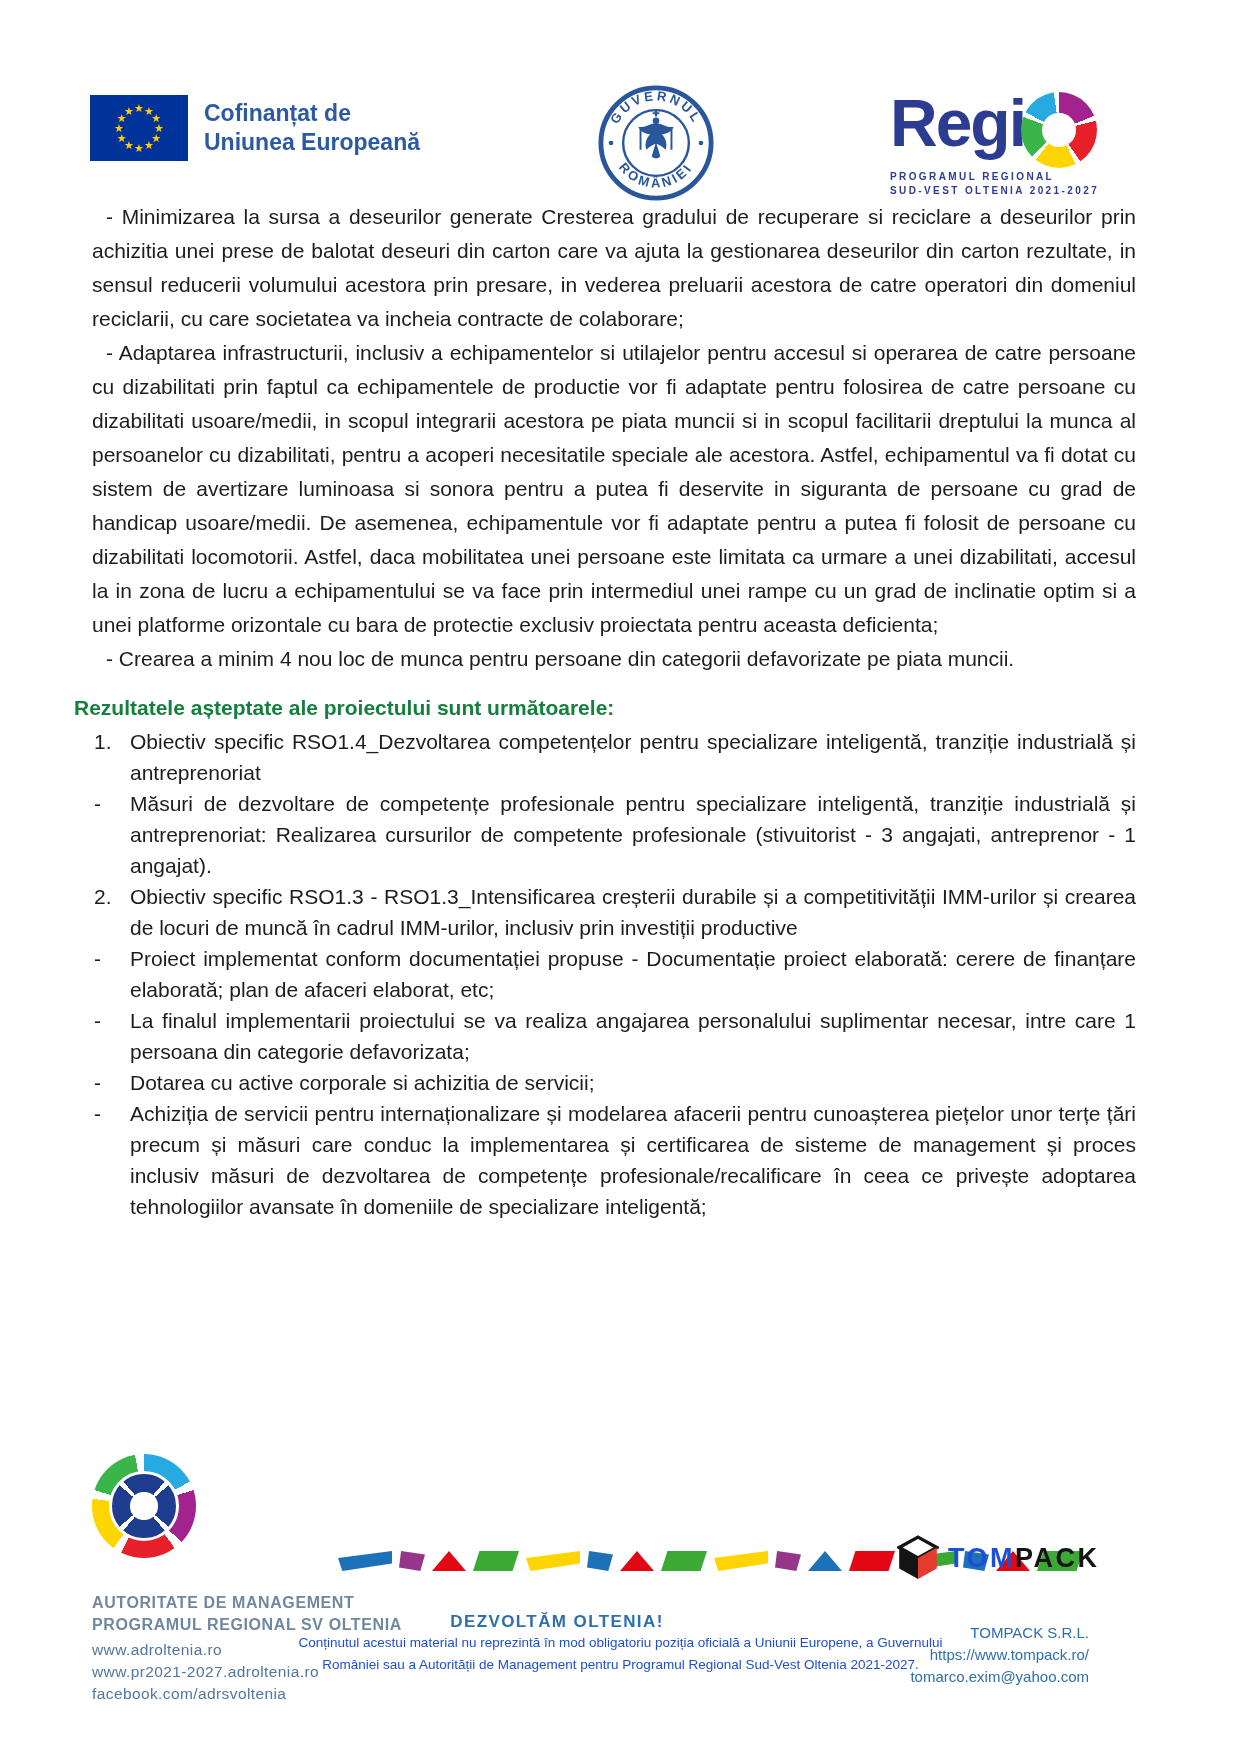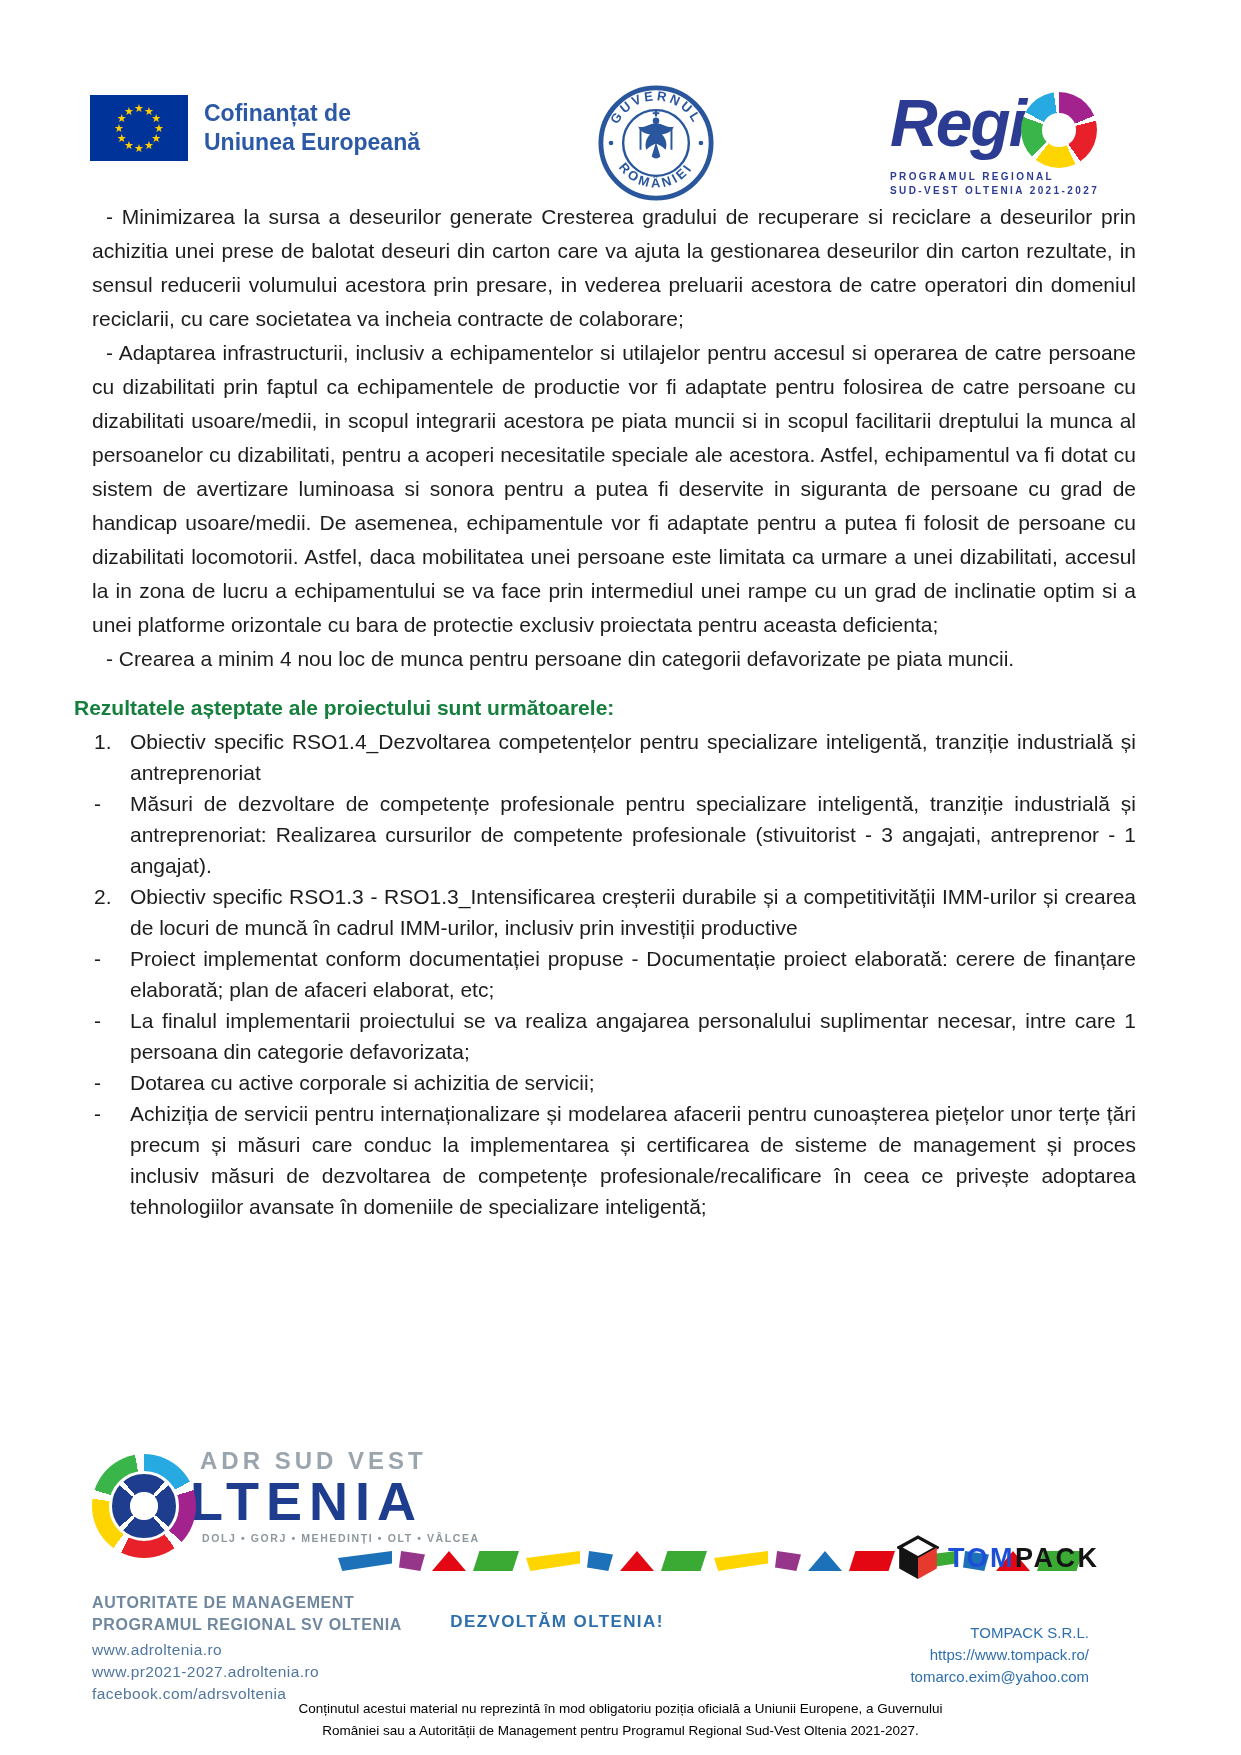--- a/index.html
+++ b/index.html
@@ -4,21 +4,21 @@
 <style>
   html,body{margin:0;padding:0;background:#ffffff;}
   .page{position:relative;width:1241px;height:1755px;background:#fff;overflow:hidden;
         font-family:"Liberation Sans",sans-serif;color:#1d1d1f;}
 
   
   .hdr-eu{position:absolute;left:90px;top:95px;display:flex;align-items:center;gap:16px;}
   .eu-text{color:#2b59a5;font-weight:bold;font-size:23px;line-height:29px;}
   .hdr-gov{position:absolute;left:598px;top:85px;width:116px;height:116px;}
   .hdr-regio{position:absolute;left:890px;top:90px;width:250px;}
-  .regio-row{display:flex;align-items:flex-start;font-style:italic;}
+  .regio-row{display:flex;align-items:flex-start;}
   .regio-word{color:#2d3c93;font-weight:800;font-size:66px;line-height:66px;letter-spacing:-2px;}
   .regio-wheel{width:76px;height:76px;border-radius:50%;margin-left:-4px;margin-top:2px;position:relative;flex:none;
     background:conic-gradient(#a3238e 0 68deg,#fff 68deg 76deg,#e8202a 76deg 146deg,#fff 146deg 154deg,
                #ffd500 154deg 218deg,#fff 218deg 226deg,#3ab54a 226deg 290deg,#fff 290deg 298deg,
                #27aae1 298deg 352deg,#fff 352deg 360deg);}
   .regio-wheel::after{content:"";position:absolute;inset:28%;background:#fff;border-radius:50%;}
   .regio-sub{color:#2d3c93;font-weight:bold;font-size:10px;letter-spacing:2.4px;line-height:14px;margin-top:2px;}
 
   
   .content{position:absolute;left:74px;top:200px;width:1062px;}
@@ -63,22 +63,22 @@
 
   .am-block{position:absolute;left:92px;top:1592px;}
   .am-title{color:#70889f;font-weight:bold;font-size:16px;line-height:22px;letter-spacing:.6px;}
   .am-links{margin-top:3px;}
   .am-link{display:block;color:#50769f;font-size:15.5px;line-height:22px;text-decoration:none;letter-spacing:.4px;}
 
   .tompack-contact{position:absolute;right:152px;top:1622px;text-align:right;
                    color:#2e6fad;font-size:15px;line-height:22px;}
   .tompack-contact a{color:#2e6fad;text-decoration:none;display:block;}
 
-  .disclaimer{position:absolute;left:0;right:0;top:1698px;text-align:center;
-              color:#000000;font-size:13.5px;line-height:22px;padding:0 190px;}
+  .disclaimer{position:absolute;left:0;right:0;top:1632px;text-align:center;
+              color:#1d4ed8;font-size:13.5px;line-height:22px;padding:0 190px;}
 </style>
 </head>
 <body>
 
 <div class="page">
 
   <div class="hdr-eu">
     <svg width="98" height="66" viewBox="0 0 98 66">
       <rect x="0" y="0" width="98" height="66" fill="#003399"></rect>
       <g fill="#ffcc00" font-size="11" text-anchor="middle" font-family="DejaVu Sans, sans-serif">
@@ -178,25 +178,20 @@
         <span class="item-text">Achiziția de servicii pentru internaționalizare și modelarea afacerii pentru cunoașterea piețelor unor terțe țări precum și măsuri care conduc la implementarea și certificarea de sisteme de management și proces inclusiv măsuri de dezvoltarea de competențe profesionale/recalificare în ceea ce privește adoptarea tehnologiilor avansate în domeniile de specializare inteligentă;</span>
       </div>
     </div>
   </div>
 
   <div class="oltenia-logo">
     <div class="pinwheel">
       <div class="ring"></div>
       <div class="hole"></div>
     </div>
-    <div class="oltenia-texts">
-      <div class="adr-line">ADR SUD VEST</div>
-      <div class="oltenia-word">LTENIA</div>
-      <div class="counties">DOLJ • GORJ • MEHEDINȚI • OLT • VÂLCEA</div>
-    </div>
   </div>
 
   <div class="footer-banner">
       <div class="bshape b0" style="background: rgb(29, 113, 184);"></div>
       <div class="bshape b1" style="background: rgb(150, 54, 139);"></div>
       <div class="bshape b2" style="background: rgb(227, 6, 19);"></div>
       <div class="bshape b3" style="background: rgb(58, 170, 53);"></div>
       <div class="bshape b0" style="background: rgb(255, 213, 0);"></div>
       <div class="bshape b1" style="background: rgb(29, 113, 184);"></div>
       <div class="bshape b2" style="background: rgb(227, 6, 19);"></div>

